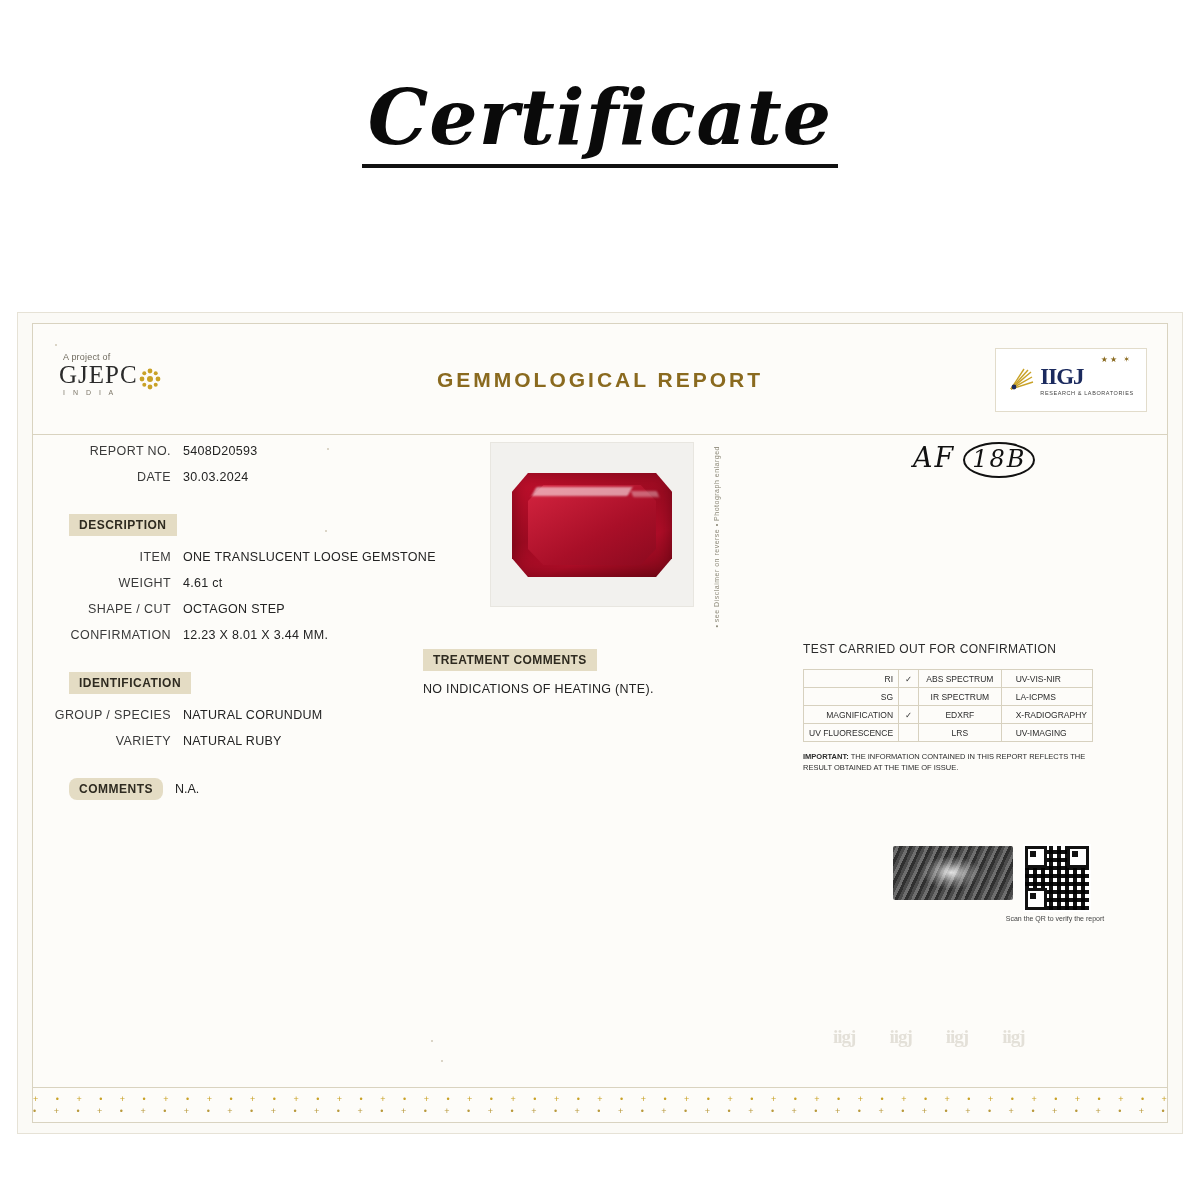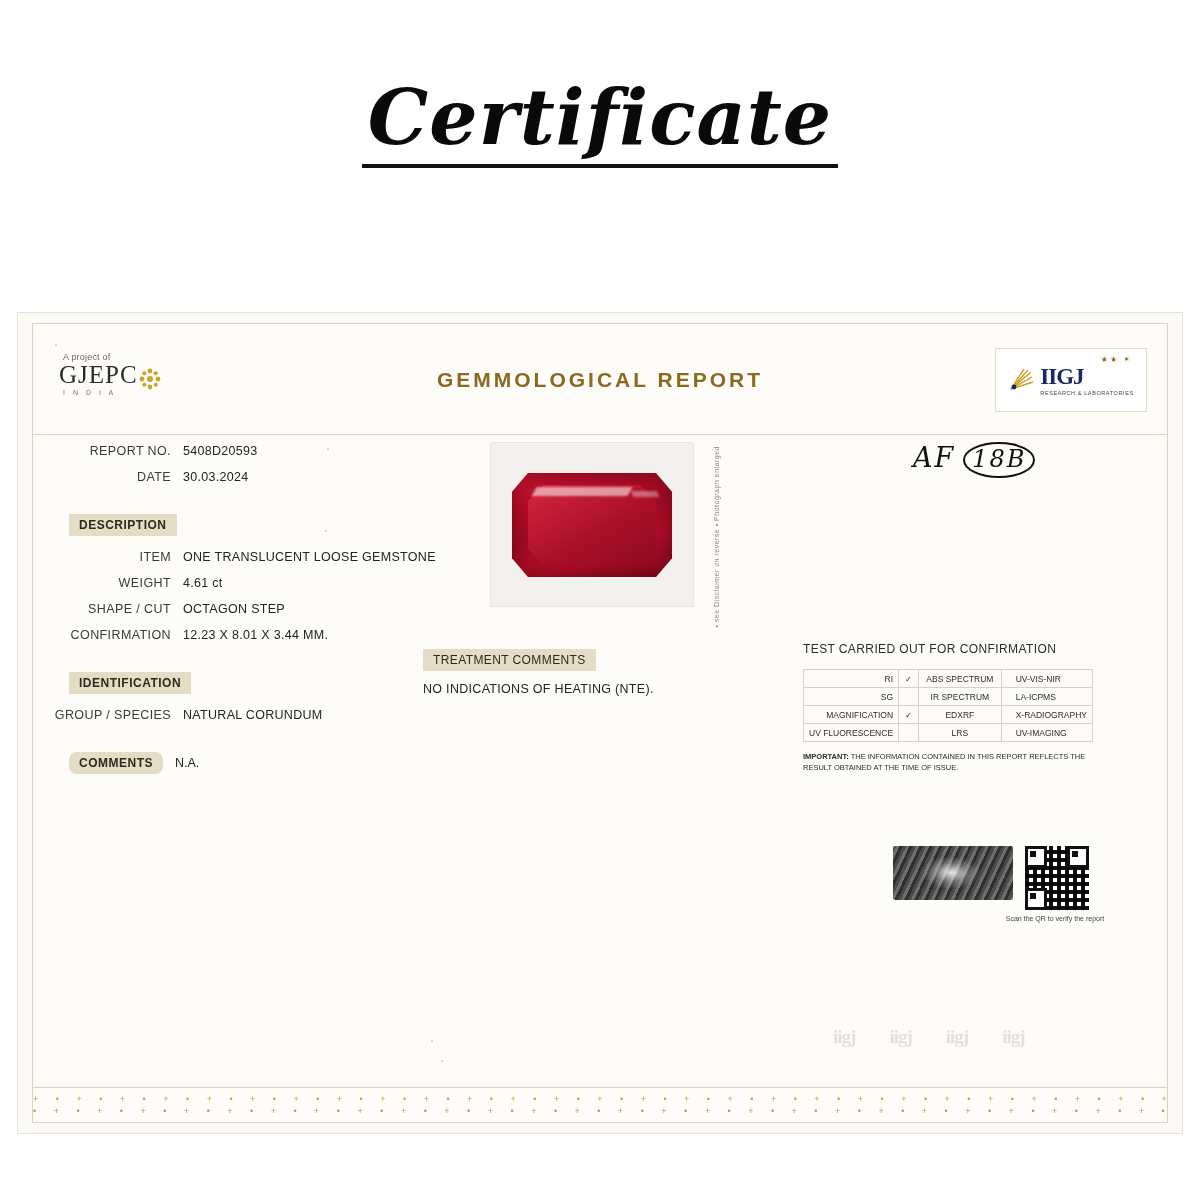--- a/index.html
+++ b/index.html
@@ -249,21 +249,21 @@
   }
 
   
   .treatment-label {
     position: absolute;
     left: 390px;
     top: 325px;
     background: #e4dcc4;
     color: #2e2a20;
     font-size: 12px;
-    font-weight: normal;
+    font-weight: bold;
     letter-spacing: .4px;
     padding: 4px 10px;
   }
   .treatment-text {
     position: absolute;
     left: 390px;
     top: 358px;
     font-size: 12.5px;
     color: #232323;
     letter-spacing: .3px;
@@ -516,20 +516,24 @@
       <div class="kv">
         <div class="k">CONFIRMATION</div>
         <div class="v">12.23 X 8.01 X 3.44 MM.</div>
       </div>
 
       <div class="section-label">IDENTIFICATION</div>
 
       <div class="kv">
         <div class="k">GROUP / SPECIES</div>
         <div class="v">NATURAL CORUNDUM</div>
+      </div>
+      <div class="kv">
+        <div class="k">VARIETY</div>
+        <div class="v">NATURAL RUBY</div>
       </div>
 
       <div style="display:flex; align-items:center;">
         <div class="section-label" style="margin-left:16px;border-radius:8px;">COMMENTS</div>
         <div style="font-size:12.5px; color:#232323; margin-left:12px; margin-top:4px;">N.A.</div>
       </div>
     </div>
 
     <div class="gem-box">
       <div class="gem">

